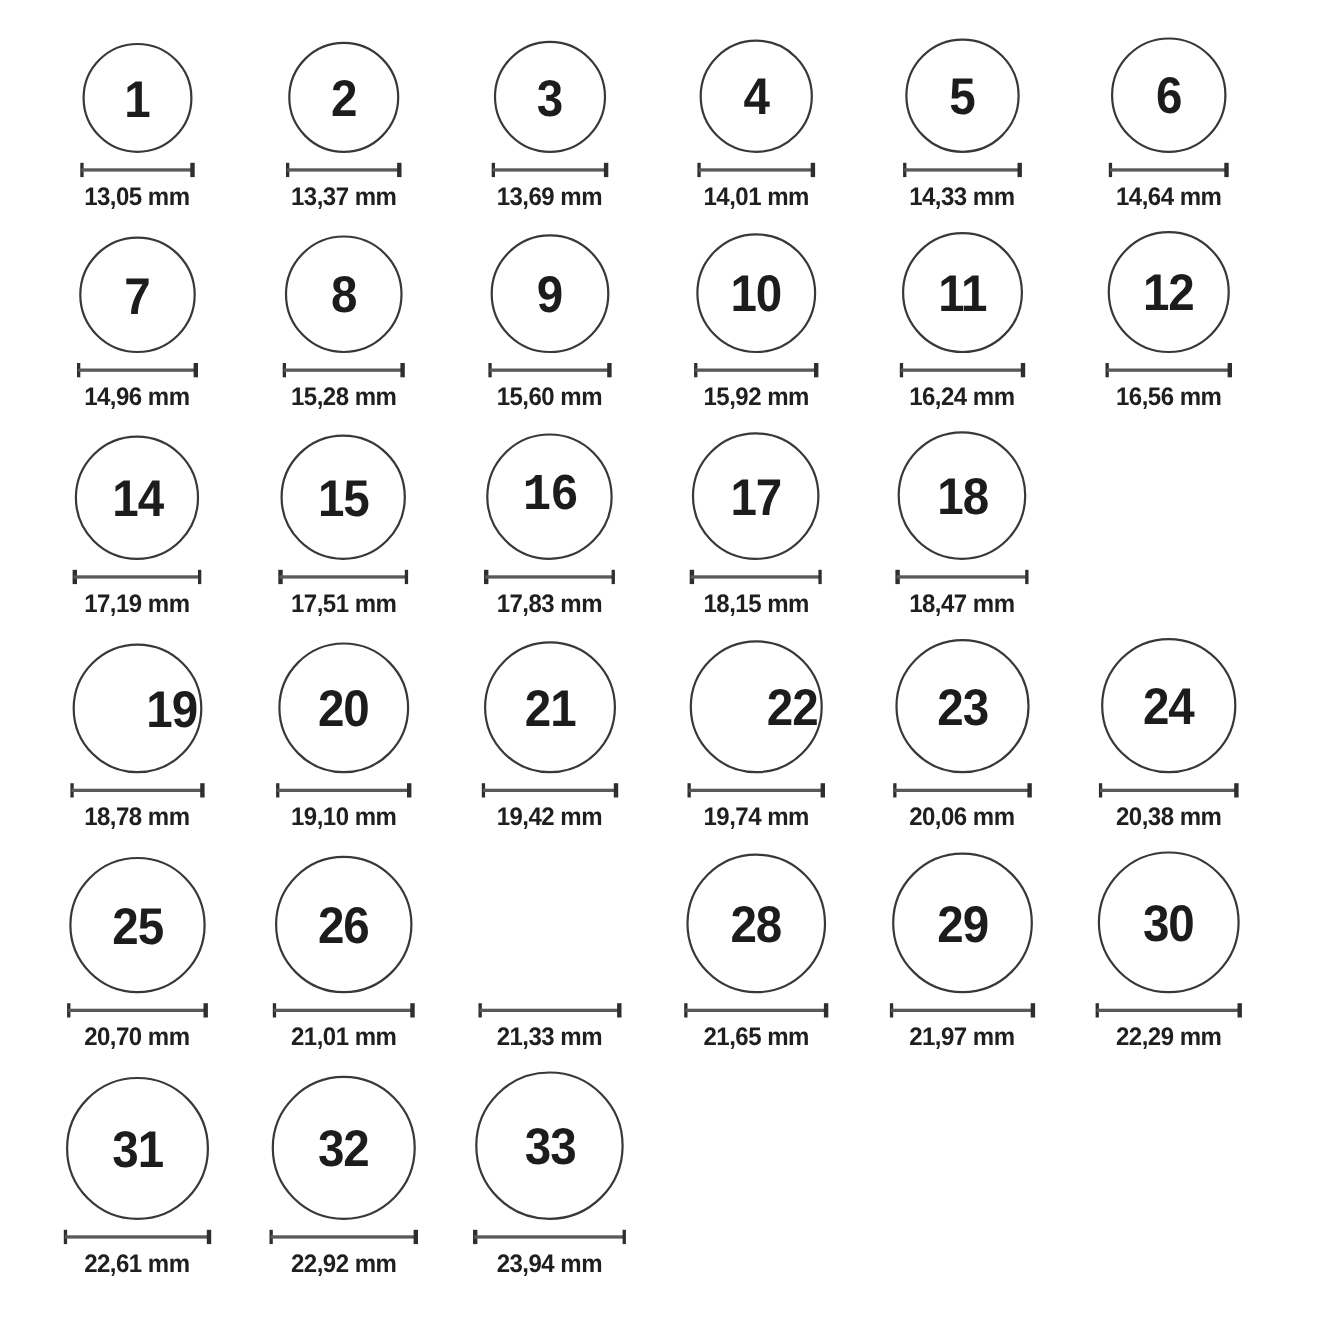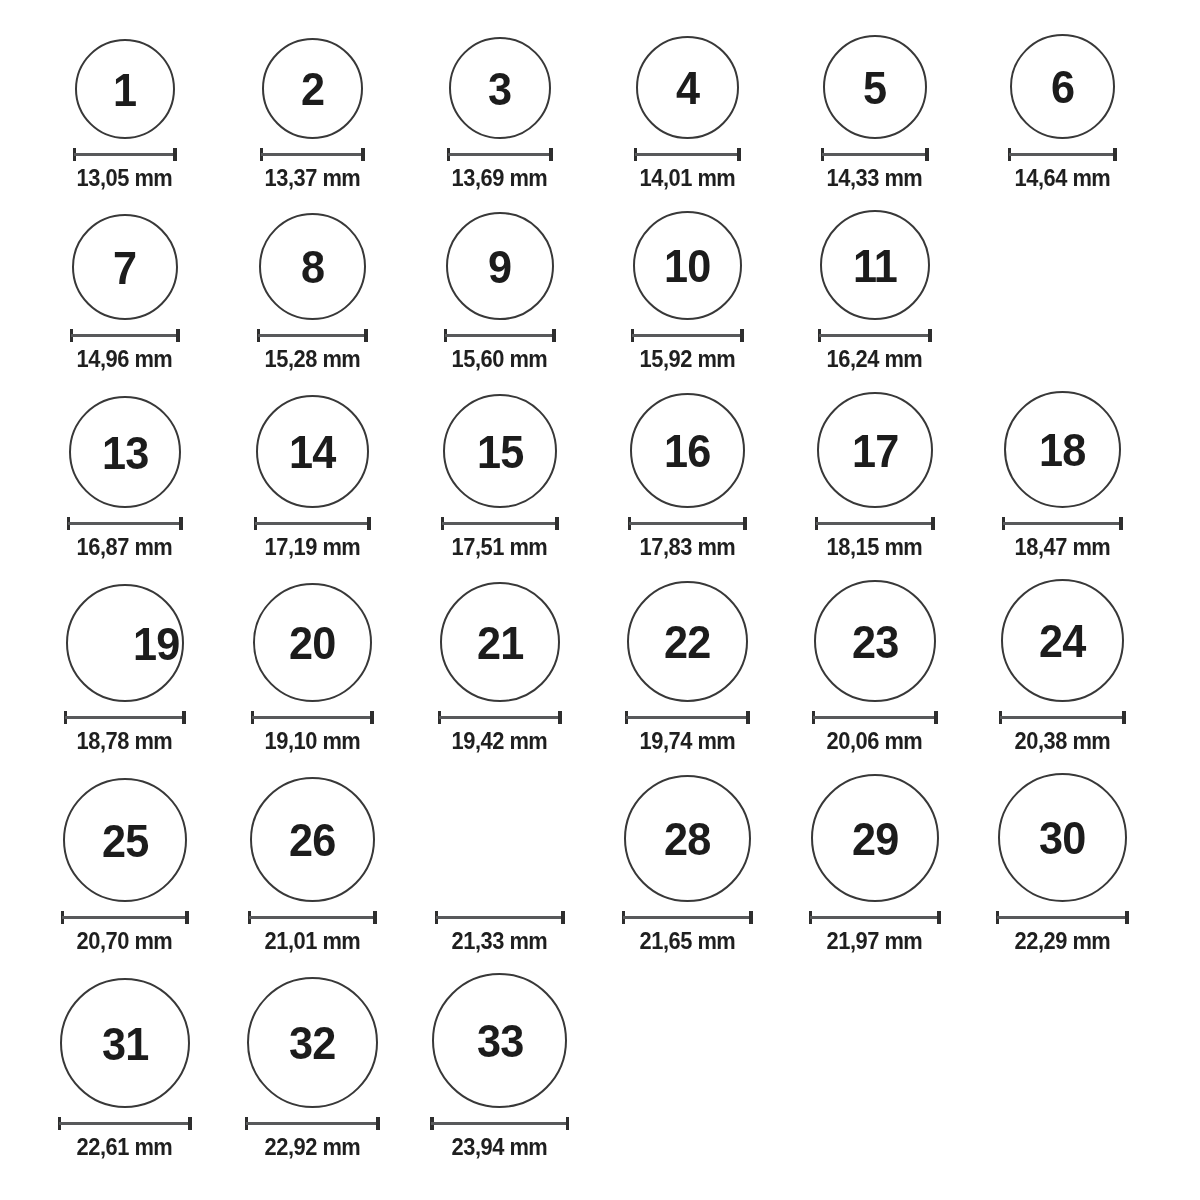--- a/index.html
+++ b/index.html
@@ -210,33 +210,33 @@
       <span class="num">11</span>
     </div>
     <div class="dim-line" style="width: 114px;">
       <span class="tick tick-l"></span>
       <span class="bar"></span>
       <span class="tick tick-r"></span>
     </div>
     <div class="label">16,24 mm</div>
   </div>
 
-</div>
-    <div class="row">
-  <div class="cell">
-    <div class="circle" style="width: 112px; height: 112px;">
-      <span class="num">13</span>
-    </div>
-    <div class="dim-line" style="width: 116px;">
-      <span class="tick tick-l"></span>
-      <span class="bar"></span>
-      <span class="tick tick-r"></span>
-    </div>
-    <div class="label">16,87 mm</div>
-  </div>
+  <div class="cell">
+    <div class="circle" style="width: 111px; height: 111px;">
+      <span class="num">12</span>
+    </div>
+    <div class="dim-line" style="width: 115px;">
+      <span class="tick tick-l"></span>
+      <span class="bar"></span>
+      <span class="tick tick-r"></span>
+    </div>
+    <div class="label">16,56 mm</div>
+  </div>
+</div>
+    <div class="row">
 
   <div class="cell">
     <div class="circle" style="width: 113px; height: 113px;">
       <span class="num">14</span>
     </div>
     <div class="dim-line" style="width: 117px;">
       <span class="tick tick-l"></span>
       <span class="bar"></span>
       <span class="tick tick-r"></span>
     </div>
@@ -249,21 +249,21 @@
     </div>
     <div class="dim-line" style="width: 118px;">
       <span class="tick tick-l"></span>
       <span class="bar"></span>
       <span class="tick tick-r"></span>
     </div>
     <div class="label">17,51 mm</div>
   </div>
 
   <div class="cell">
-    <div class="circle" style="width: 115px; height: 115px;">
+    <div class="circle" style="width: 115px; height: 115px; font-family: Liberation Mono, monospace;">
       <span class="num">16</span>
     </div>
     <div class="dim-line" style="width: 119px;">
       <span class="tick tick-l"></span>
       <span class="bar"></span>
       <span class="tick tick-r"></span>
     </div>
     <div class="label">17,83 mm</div>
   </div>
 
@@ -322,21 +322,21 @@
     </div>
     <div class="dim-line" style="width: 124px;">
       <span class="tick tick-l"></span>
       <span class="bar"></span>
       <span class="tick tick-r"></span>
     </div>
     <div class="label">19,42 mm</div>
   </div>
 
   <div class="cell">
-    <div class="circle" style="width: 121px; height: 121px;">
+    <div class="circle" style="width: 121px; height: 121px; justify-content: flex-end;">
       <span class="num">22</span>
     </div>
     <div class="dim-line" style="width: 125px;">
       <span class="tick tick-l"></span>
       <span class="bar"></span>
       <span class="tick tick-r"></span>
     </div>
     <div class="label">19,74 mm</div>
   </div>
 

